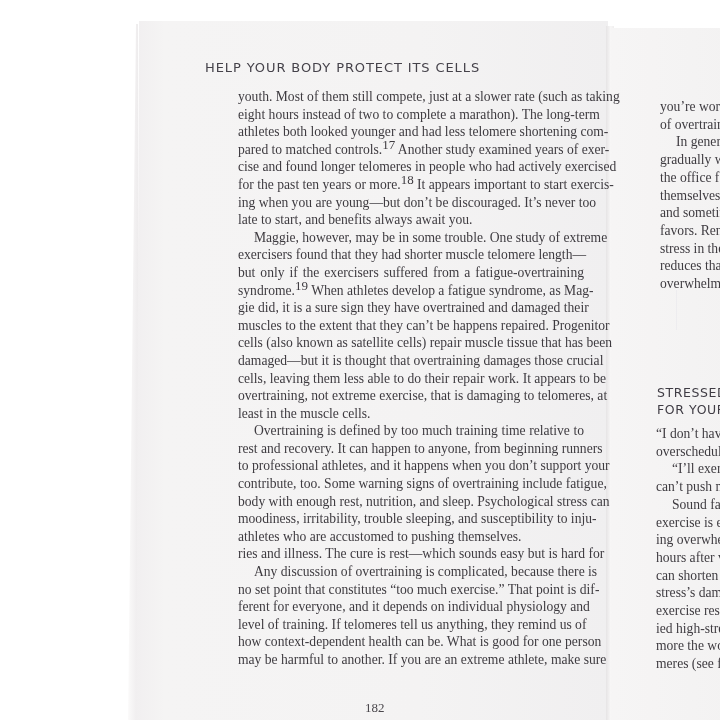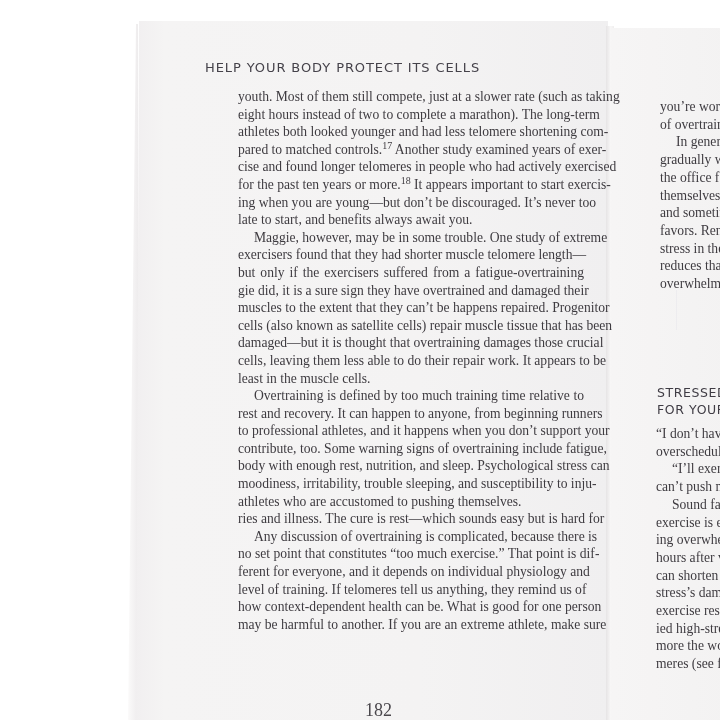--- a/index.html
+++ b/index.html
@@ -42,24 +42,24 @@
     font-size: 13.6px; line-height: 17.6px; color: #3e3b40;
     text-align: justify;
   }
   .body-text .line {
     display: block; white-space: nowrap; text-align-last: justify;
     text-align: justify;
     margin-left: 36px;
   }
   .body-text .line.last { text-align-last: left; }
   .body-text .line.indent { padding-left: 16px; }
-  .body-text sup { font-size: 10px; vertical-align: 5px; line-height: 0; }
+  .body-text sup { font-size: 13px; vertical-align: 5px; line-height: 0; }
   .page-number {
     position: absolute; left: 365px; top: 700px;
-    font-size: 18px; color: #4a474c;
+    font-size: 13px; color: #4a474c;
   }
   .right-text {
     position: absolute; left: 660px; top: 98px; width: 200px;
     font-size: 13.6px; line-height: 17.7px; color: #3e3b40;
     white-space: nowrap;
   }
   .right-text .line { display: block; }
   .right-text .indent { padding-left: 16px; }
   .right-block-2 { position: absolute; left: 656px; top: 425px; }
   .right-sidebar-box {
@@ -89,25 +89,27 @@
     <span class="line">eight hours instead of two to complete a marathon). The long-term</span>
     <span class="line">athletes both looked younger and had less telomere shortening com-</span>
     <span class="line">pared to matched controls.<sup>17</sup> Another study examined years of exer-</span>
     <span class="line">cise and found longer telomeres in people who had actively exercised</span>
     <span class="line">for the past ten years or more.<sup>18</sup> It appears important to start exercis-</span>
     <span class="line">ing when you are young—but don’t be discouraged. It’s never too</span>
     <span class="line last">late to start, and benefits always await you.</span>
     <span class="line indent">Maggie, however, may be in some trouble. One study of extreme</span>
     <span class="line">exercisers found that they had shorter muscle telomere length—</span>
     <span class="line">but only if the exercisers suffered from a fatigue-overtraining</span>
+    <span class="line">syndrome.<sup>19</sup> When athletes develop a fatigue syndrome, as Mag-</span>
     <span class="line">gie did, it is a sure sign they have overtrained and damaged their</span>
     <span class="line">muscles to the extent that they can’t be happens repaired. Progenitor</span>
     <span class="line">cells (also known as satellite cells) repair muscle tissue that has been</span>
     <span class="line">damaged—but it is thought that overtraining damages those crucial</span>
     <span class="line">cells, leaving them less able to do their repair work. It appears to be</span>
+    <span class="line">overtraining, not extreme exercise, that is damaging to telomeres, at</span>
     <span class="line last">least in the muscle cells.</span>
     <span class="line indent">Overtraining is defined by too much training time relative to</span>
     <span class="line">rest and recovery. It can happen to anyone, from beginning runners</span>
     <span class="line">to professional athletes, and it happens when you don’t support your</span>
     <span class="line">contribute, too. Some warning signs of overtraining include fatigue,</span>
     <span class="line">body with enough rest, nutrition, and sleep. Psychological stress can</span>
     <span class="line">moodiness, irritability, trouble sleeping, and susceptibility to inju-</span>
     <span class="line last">athletes who are accustomed to pushing themselves.</span>
     <span class="line">ries and illness. The cure is rest—which sounds easy but is hard for</span>
     <span class="line indent">Any discussion of overtraining is complicated, because there is</span>

